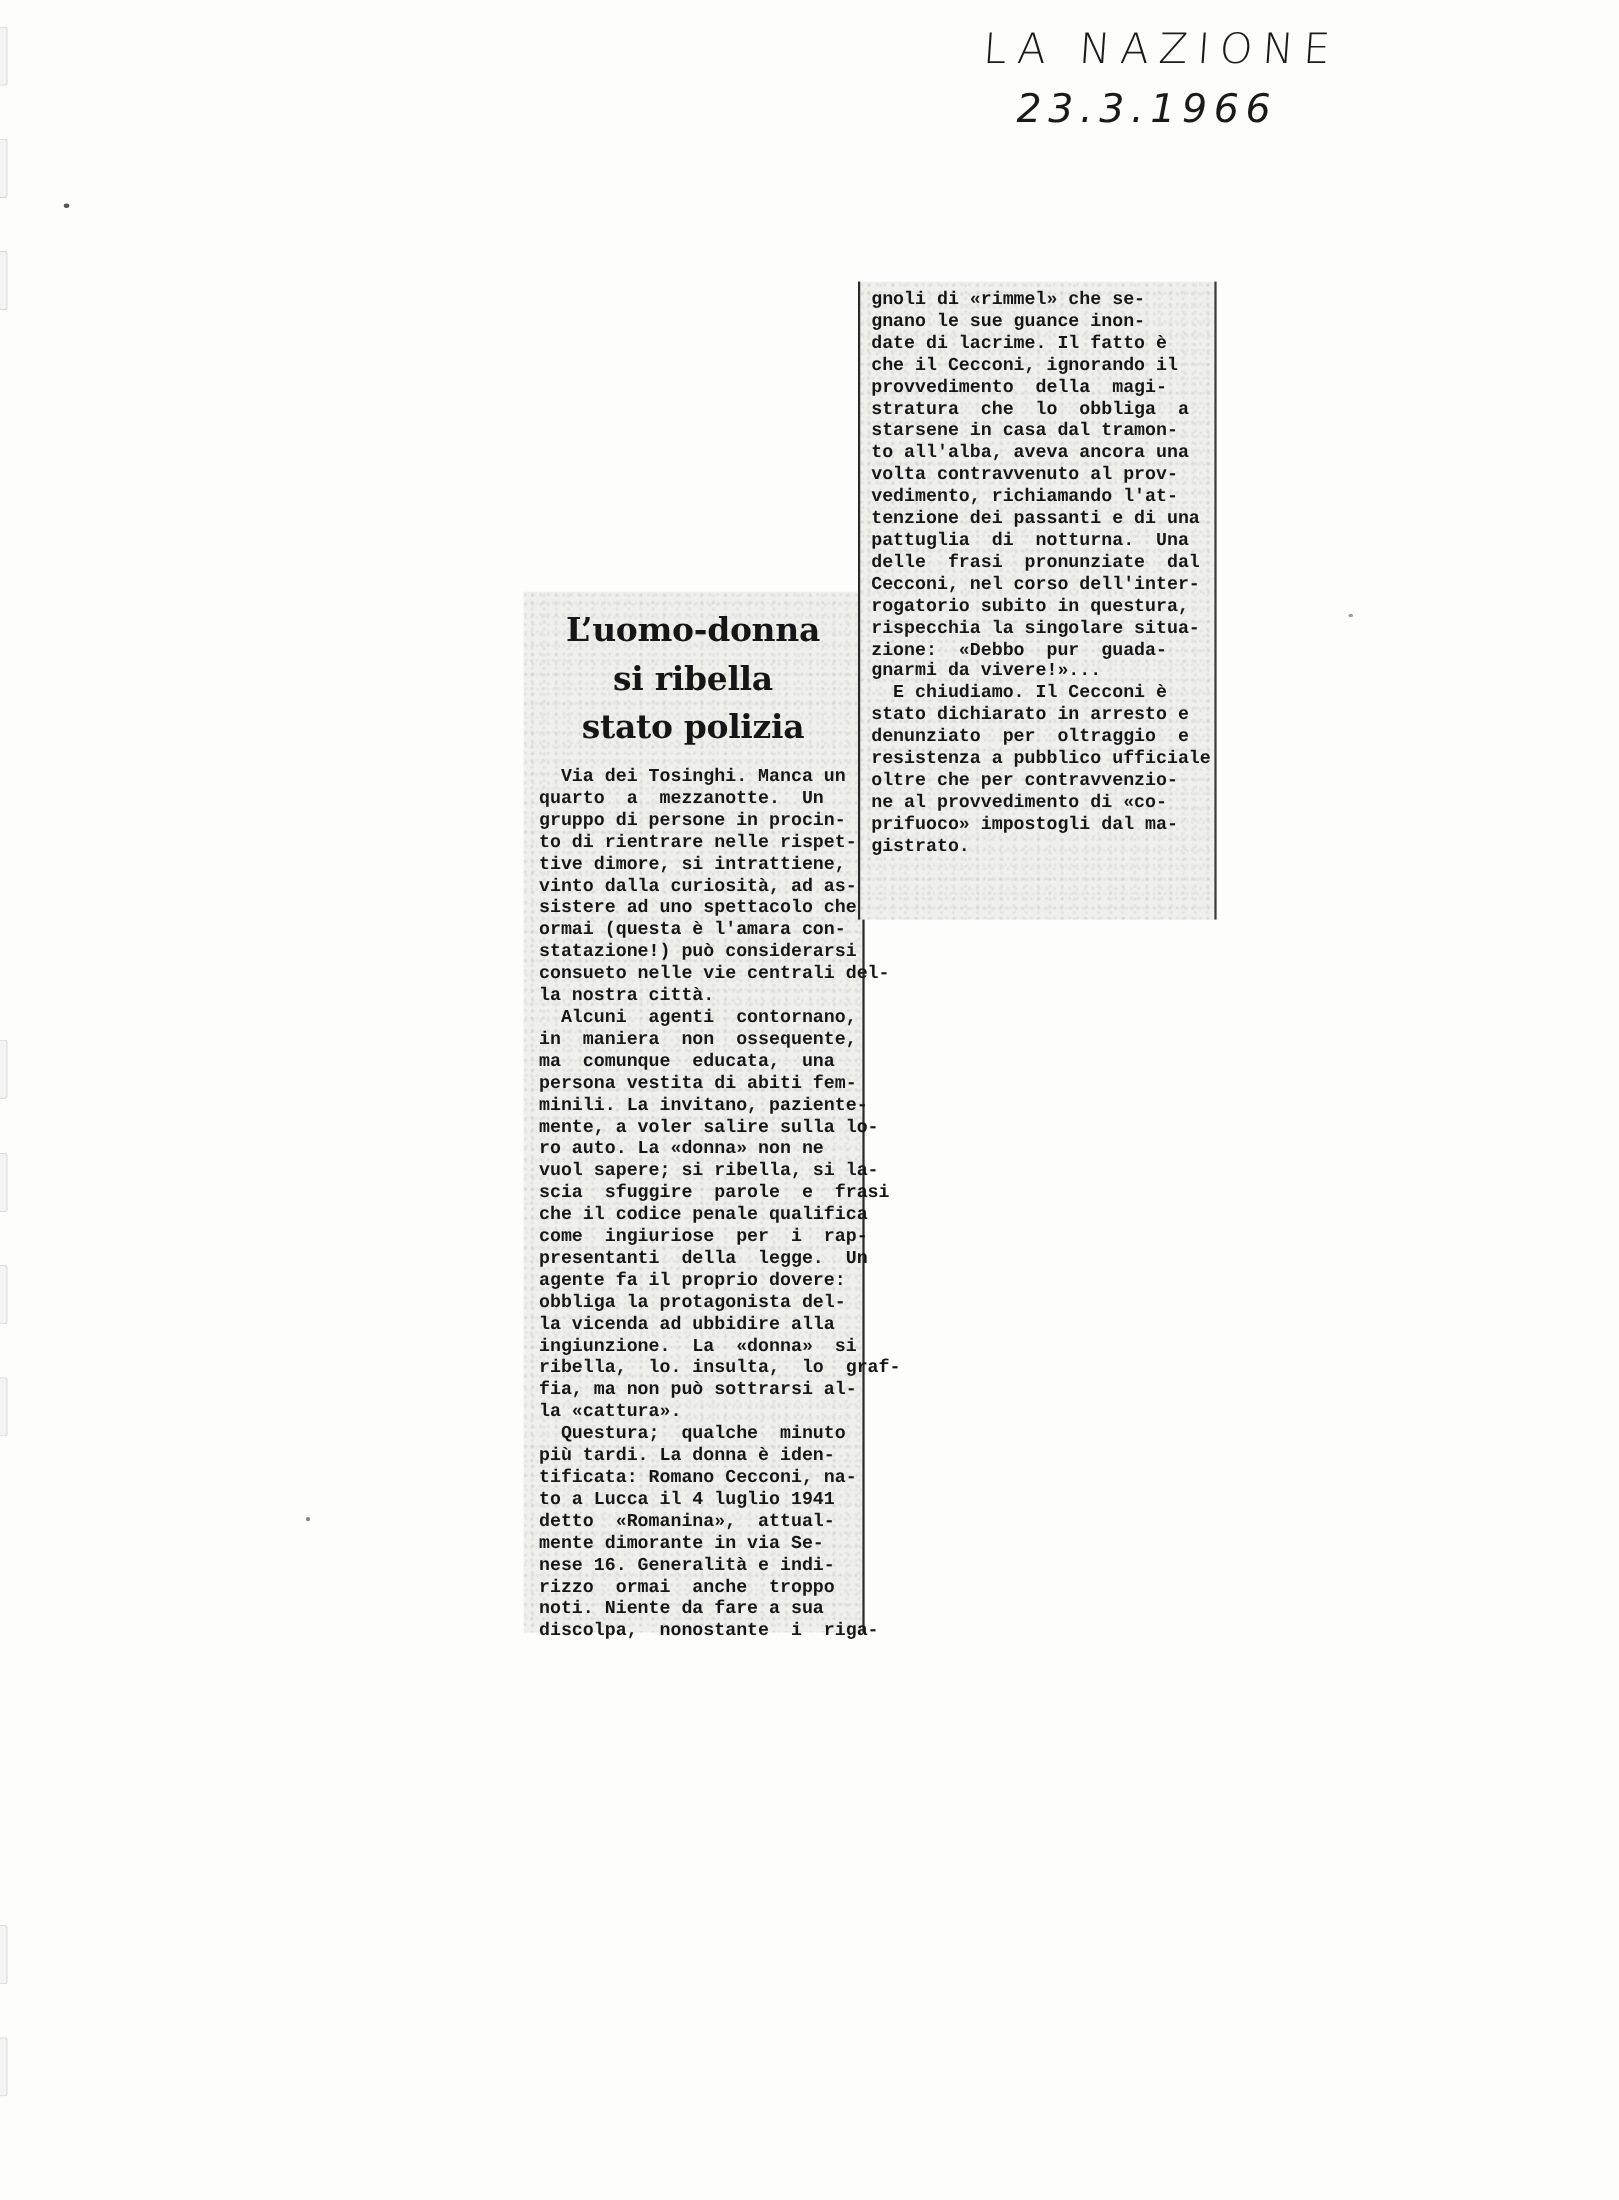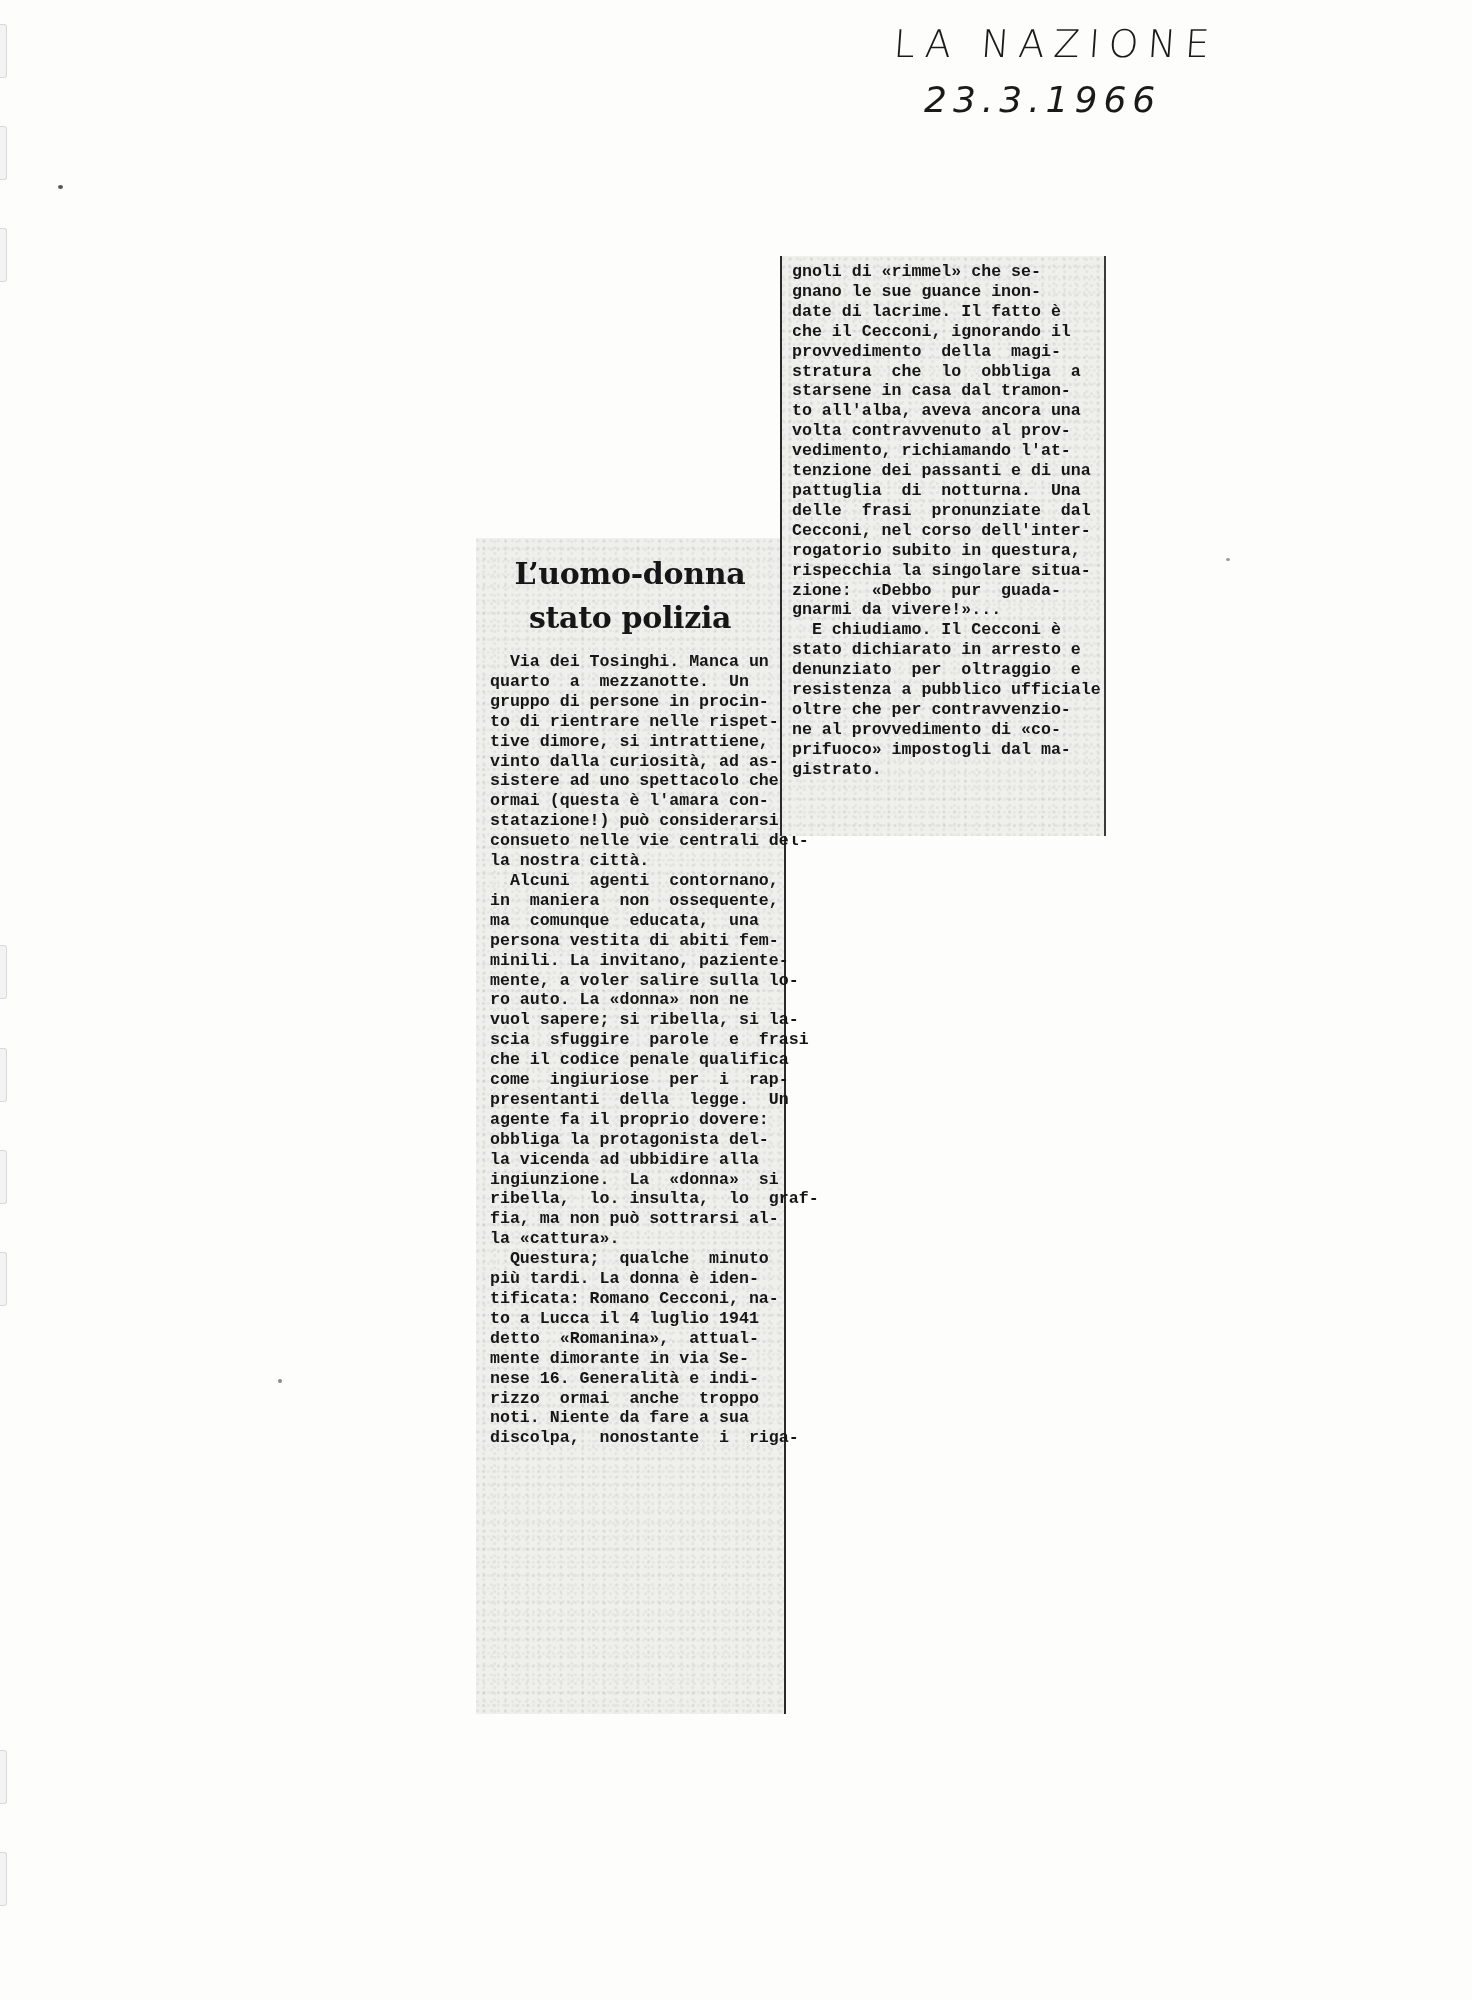--- a/index.html
+++ b/index.html
@@ -35,21 +35,21 @@
     position: absolute;
     background: #efefec;
     background-image:
       radial-gradient(circle at 20% 30%, rgba(0,0,0,0.05) 1px, transparent 2px),
       radial-gradient(circle at 70% 60%, rgba(0,0,0,0.05) 1px, transparent 2px),
       radial-gradient(circle at 45% 80%, rgba(0,0,0,0.04) 1px, transparent 2px);
     background-size: 7px 9px, 11px 6px, 5px 13px;
     color: #161616;
   }
   .col-left {
-    left: 476px; top: 538px; width: 308px; height: 1176px;
+    left: 476px; top: 538px; width: 308px; height: 946px;
     border-right: 2px solid #2a2a2a;
   }
   .col-right {
     left: 780px; top: 256px; width: 322px; height: 580px;
     border-left: 2px solid #2a2a2a;
     border-right: 2px solid #3a3a3a;
   }
   .headline {
     text-align: center;
     font-family: "DejaVu Serif", serif;
@@ -87,20 +87,21 @@
 <div class="speck" style="left:1226px; top:558px; width:4px; height:3px; background:#999;"></div>
 
 <div class="handwriting">
   <span class="paper-name">LA NAZIONE</span>
   <span class="paper-date">23.3.1966</span>
 </div>
 
 <div class="clipping col-left">
   <div class="headline">
     <div>L’uomo-donna</div>
+    <div>si ribella</div>
     <div>stato polizia</div>
   </div>
   <div class="body-text" id="left-body"><div>  Via dei Tosinghi. Manca un</div><div>quarto  a  mezzanotte.  Un</div><div>gruppo di persone in procin-</div><div>to di rientrare nelle rispet-</div><div>tive dimore, si intrattiene,</div><div>vinto dalla curiosità, ad as-</div><div>sistere ad uno spettacolo che</div><div>ormai (questa è l'amara con-</div><div>statazione!) può considerarsi</div><div>consueto nelle vie centrali del-</div><div>la nostra città.</div><div>  Alcuni  agenti  contornano,</div><div>in  maniera  non  ossequente,</div><div>ma  comunque  educata,  una</div><div>persona vestita di abiti fem-</div><div>minili. La invitano, paziente-</div><div>mente, a voler salire sulla lo-</div><div>ro auto. La «donna» non ne</div><div>vuol sapere; si ribella, si la-</div><div>scia  sfuggire  parole  e  frasi</div><div>che il codice penale qualifica</div><div>come  ingiuriose  per  i  rap-</div><div>presentanti  della  legge.  Un</div><div>agente fa il proprio dovere:</div><div>obbliga la protagonista del-</div><div>la vicenda ad ubbidire alla</div><div>ingiunzione.  La  «donna»  si</div><div>ribella,  lo. insulta,  lo  graf-</div><div>fia, ma non può sottrarsi al-</div><div>la «cattura».</div><div>  Questura;  qualche  minuto</div><div>più tardi. La donna è iden-</div><div>tificata: Romano Cecconi, na-</div><div>to a Lucca il 4 luglio 1941</div><div>detto  «Romanina»,  attual-</div><div>mente dimorante in via Se-</div><div>nese 16. Generalità e indi-</div><div>rizzo  ormai  anche  troppo</div><div>noti. Niente da fare a sua</div><div>discolpa,  nonostante  i  riga-</div></div>
 </div>
 
 <div class="clipping col-right">
   <div class="body-text" id="right-body"><div>gnoli di «rimmel» che se-</div><div>gnano le sue guance inon-</div><div>date di lacrime. Il fatto è</div><div>che il Cecconi, ignorando il</div><div>provvedimento  della  magi-</div><div>stratura  che  lo  obbliga  a</div><div>starsene in casa dal tramon-</div><div>to all'alba, aveva ancora una</div><div>volta contravvenuto al prov-</div><div>vedimento, richiamando l'at-</div><div>tenzione dei passanti e di una</div><div>pattuglia  di  notturna.  Una</div><div>delle  frasi  pronunziate  dal</div><div>Cecconi, nel corso dell'inter-</div><div>rogatorio subito in questura,</div><div>rispecchia la singolare situa-</div><div>zione:  «Debbo  pur  guada-</div><div>gnarmi da vivere!»...</div><div>  E chiudiamo. Il Cecconi è</div><div>stato dichiarato in arresto e</div><div>denunziato  per  oltraggio  e</div><div>resistenza a pubblico ufficiale</div><div>oltre che per contravvenzio-</div><div>ne al provvedimento di «co-</div><div>prifuoco» impostogli dal ma-</div><div>gistrato.</div></div>
 </div>
 
 </body></html>

